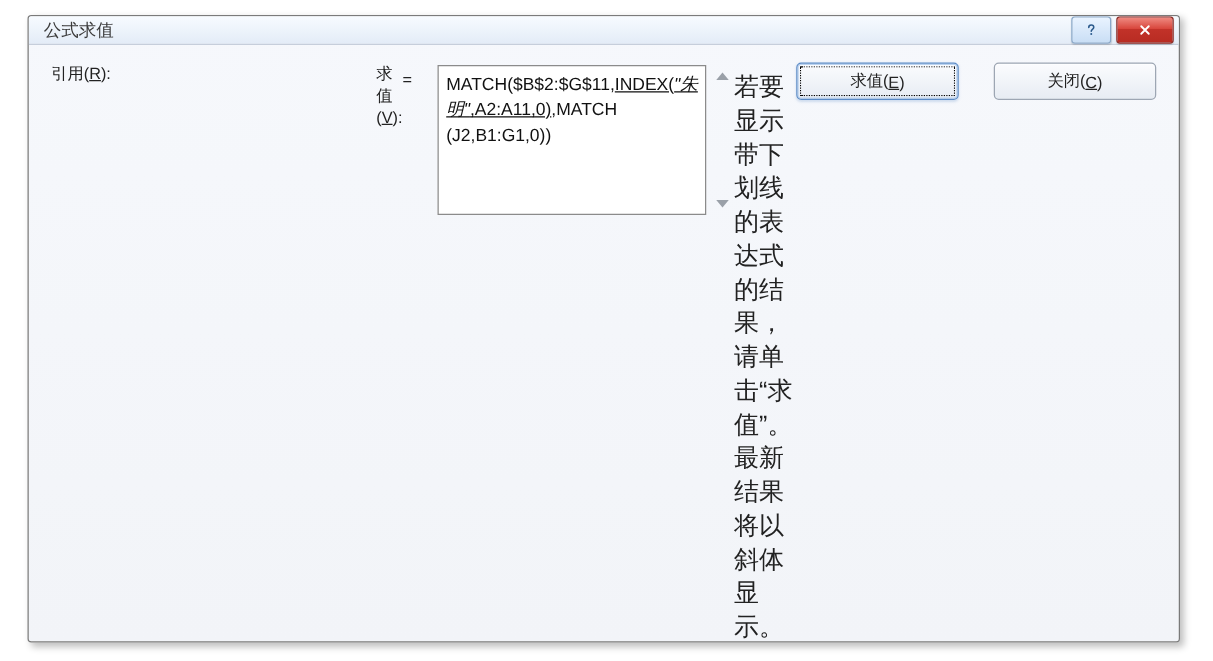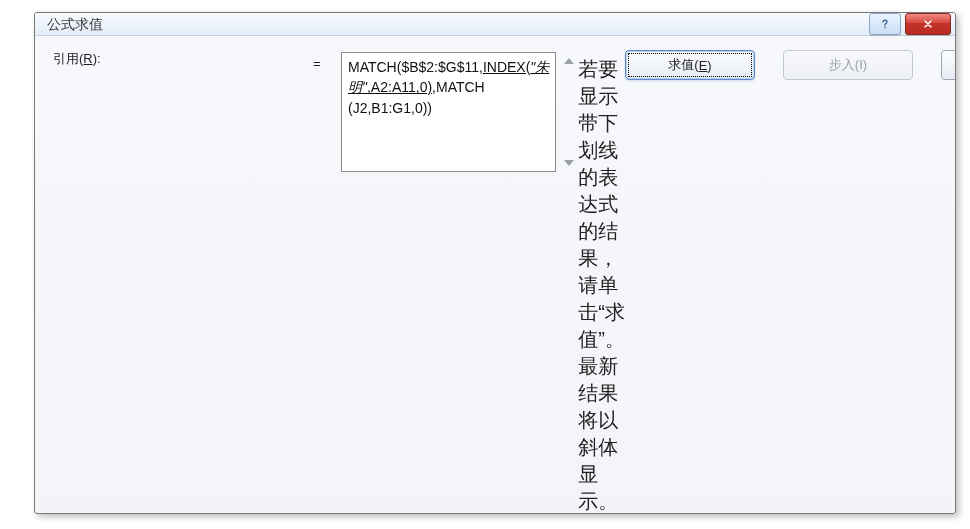--- a/index.html
+++ b/index.html
@@ -11,21 +11,21 @@
     color: #222;
   }
   .outer {
     width: 970px;
     height: 529px;
     position: relative;
     background: #fff;
   }
   .dialog {
     position: absolute;
-    left: 34px;
+    left: 22px;
     top: 12px;
     width: 920px;
     height: 500px;
     border: 1px solid #7a7a7a;
     box-shadow: 3px 3px 6px rgba(0,0,0,0.25);
     background: linear-gradient(#f6f8fc, #f2f4f8);
     border-radius: 3px;
     display: flex;
     flex-direction: column;
     overflow: hidden;
@@ -209,20 +209,23 @@
       </div>
     </div>
 
     <div class="client">
 
       <div class="labels-row">
         <div class="ref-col">
           <span>引用(</span><span class="underline-letter">R</span><span>):</span>
         </div>
         <div class="eq-col"></div>
+        <div class="eval-col">
+          <span>求值(</span><span class="underline-letter">V</span><span>):</span>
+        </div>
       </div>
 
       <div class="data-row">
         <div class="eq-col">=</div>
         <div class="eval-col" style="position:relative; padding-right:22px;">
           <div class="formula-box">
             <span class="f1">
               <span>MATCH($B$2:$G$11,</span><span class="underlined-eval"><span>INDEX(</span><span class="italic-eval">"朱明"</span><span>,A2:A11,0)</span></span><span>,MATCH</span>
             </span><br>
             <span>(J2,B1:G1,0))</span>
@@ -239,23 +242,20 @@
       <div class="hint-row">若要显示带下划线的表达式的结果，请单击“求值”。最新结果将以斜体显示。</div>
 
       <div class="separator"></div>
 
       <div class="button-row">
         <div class="btn focused">
           <span>求值(</span>
             <span class="underline-letter">E</span>
             <span>)</span>
         </div>
-        <div class="btn disabled">
-          <span>步入(I)</span>
-        </div>
         <div class="btn">
           <span>关闭(</span>
             <span class="underline-letter">C</span>
             <span>)</span>
         </div>
       </div>
 
     </div>
   </div>
 </div>

